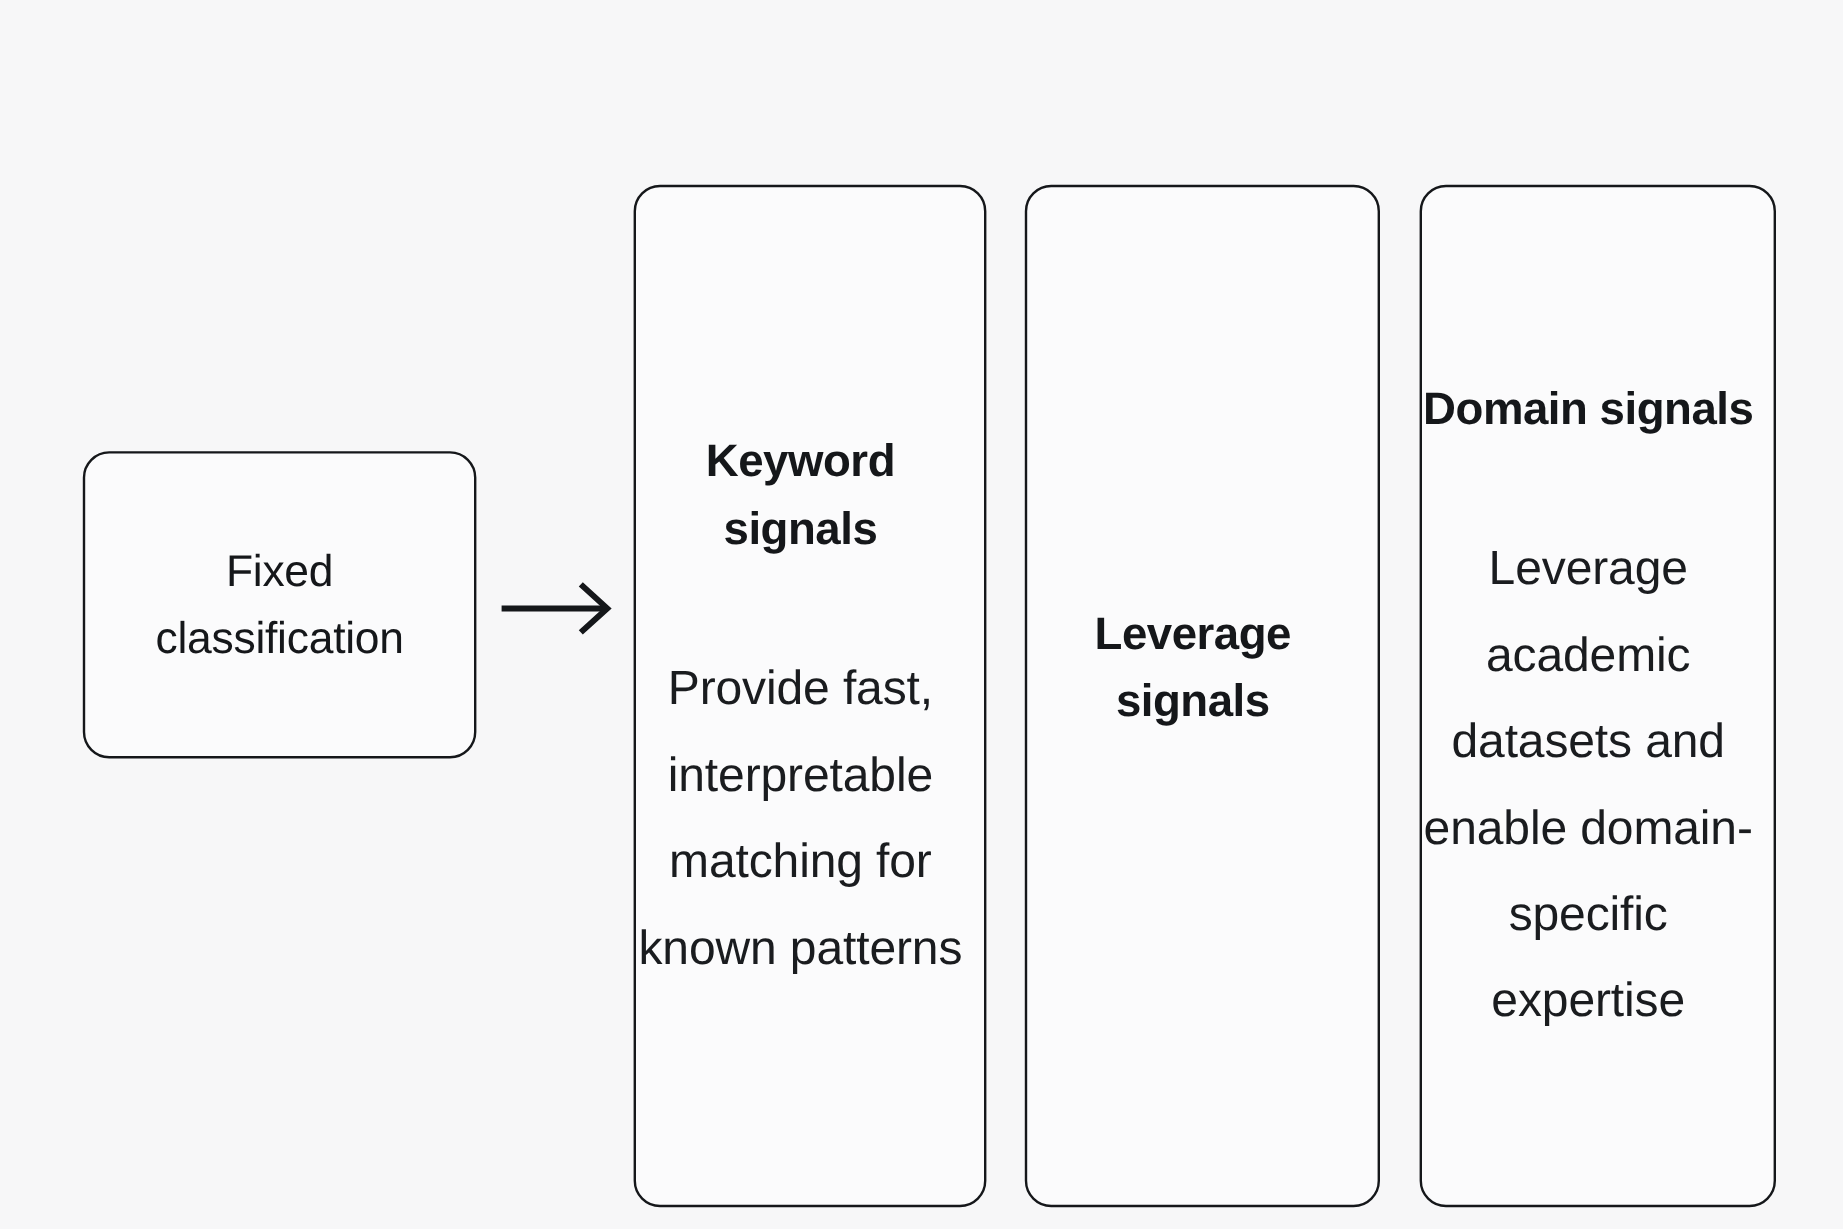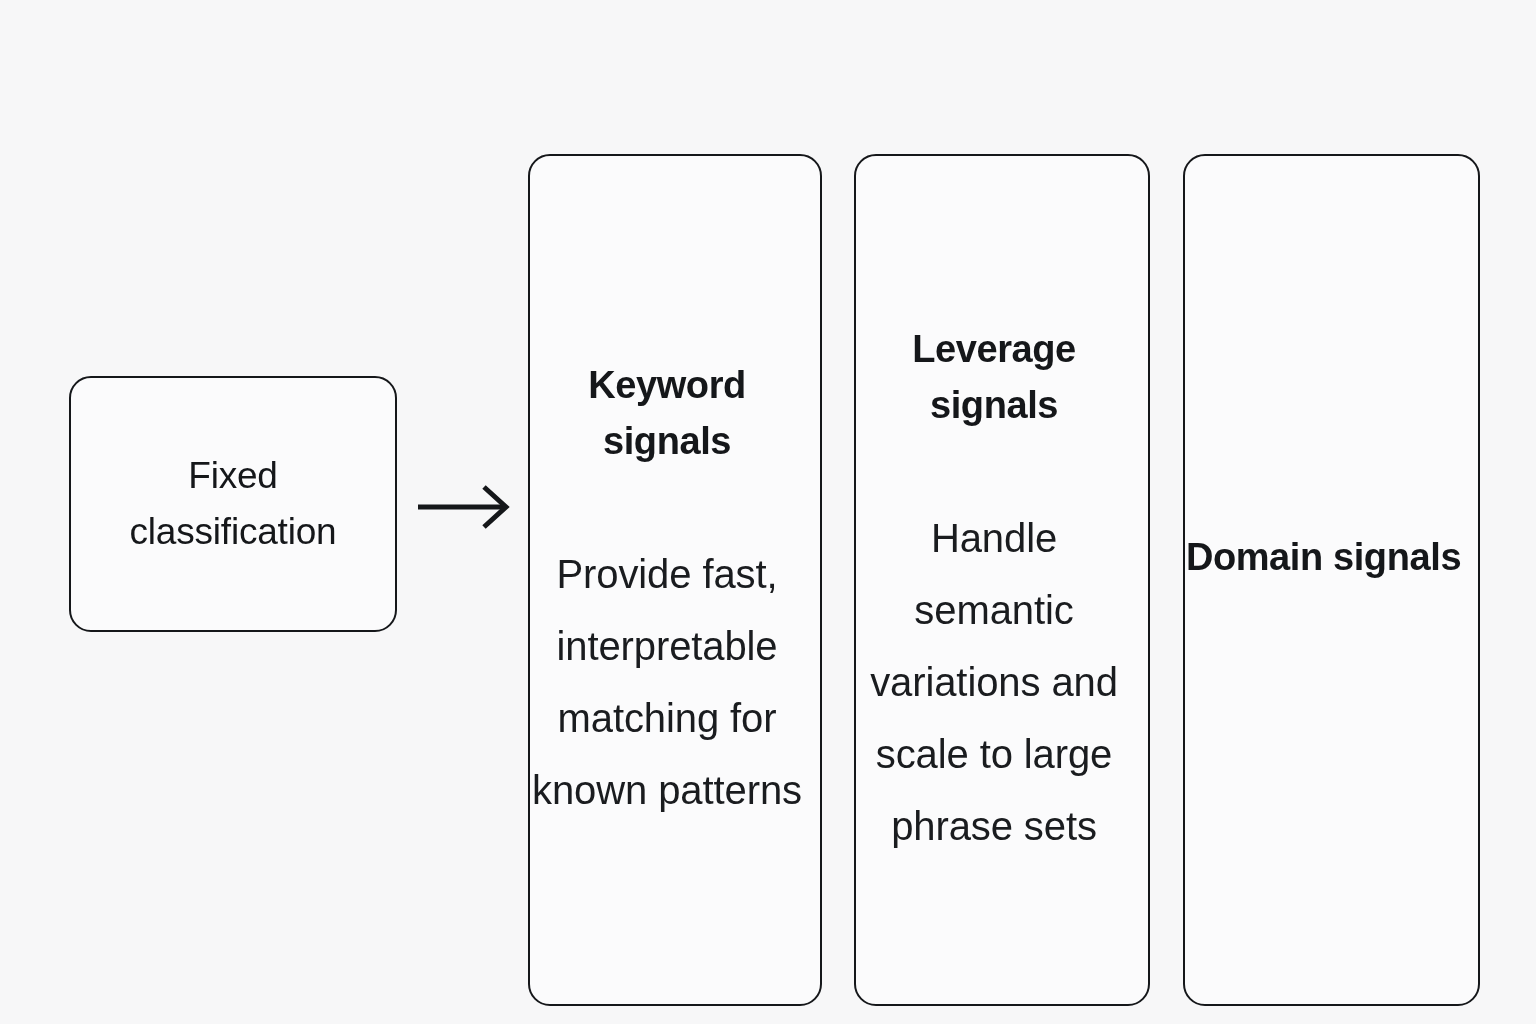--- a/index.html
+++ b/index.html
@@ -107,20 +107,20 @@
     </svg>
   </div>
 
   <div class="node signal col-0">
     <div class="signal-title">Keyword signals</div>
     <div class="signal-body">Provide fast, interpretable matching for known patterns</div>
   </div>
 
   <div class="node signal col-1">
     <div class="signal-title">Leverage signals</div>
-    <div class="signal-body">Handle semantic variations and scale to large phrase sets</div>
   </div>
 
   <div class="node signal col-2">
     <div class="signal-title">Domain signals</div>
+    <div class="signal-body">Leverage academic datasets and enable domain-specific expertise</div>
   </div>
 
 </div>
 
 </body></html>

